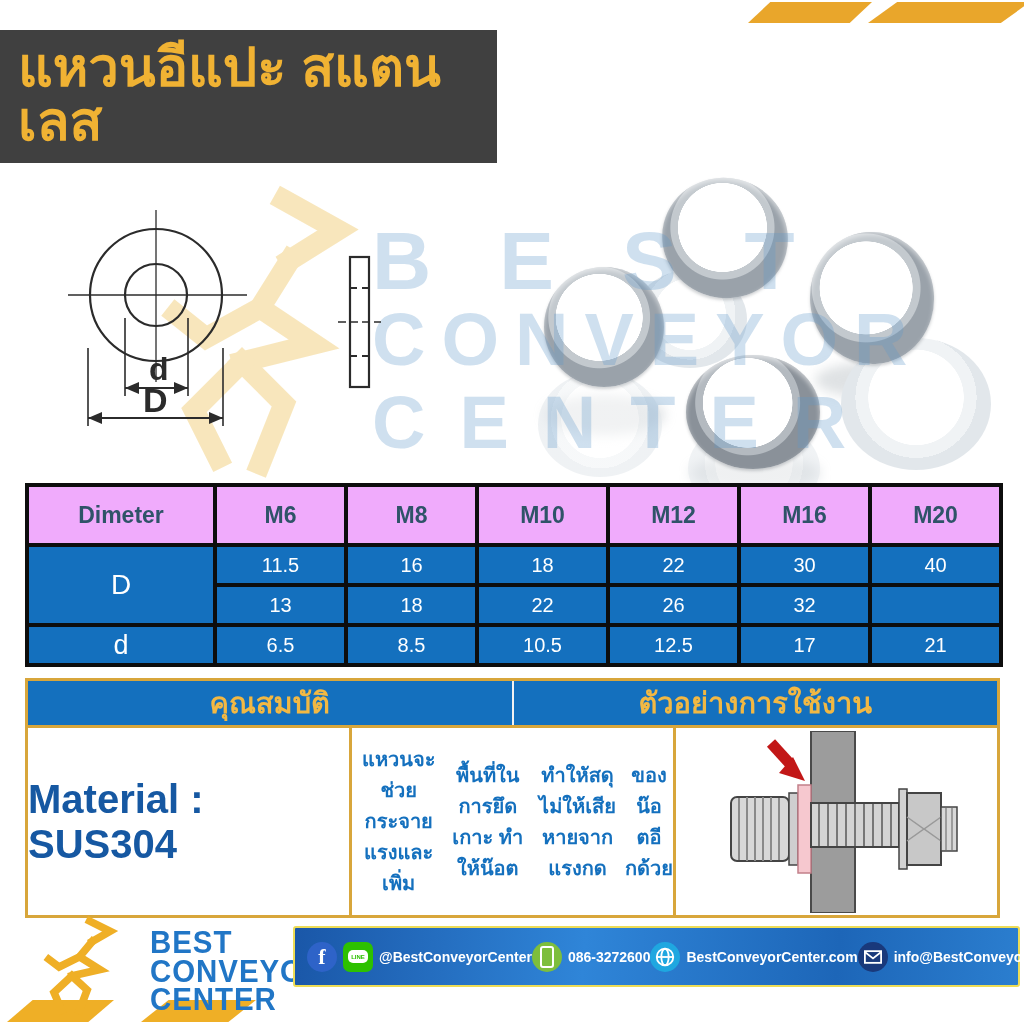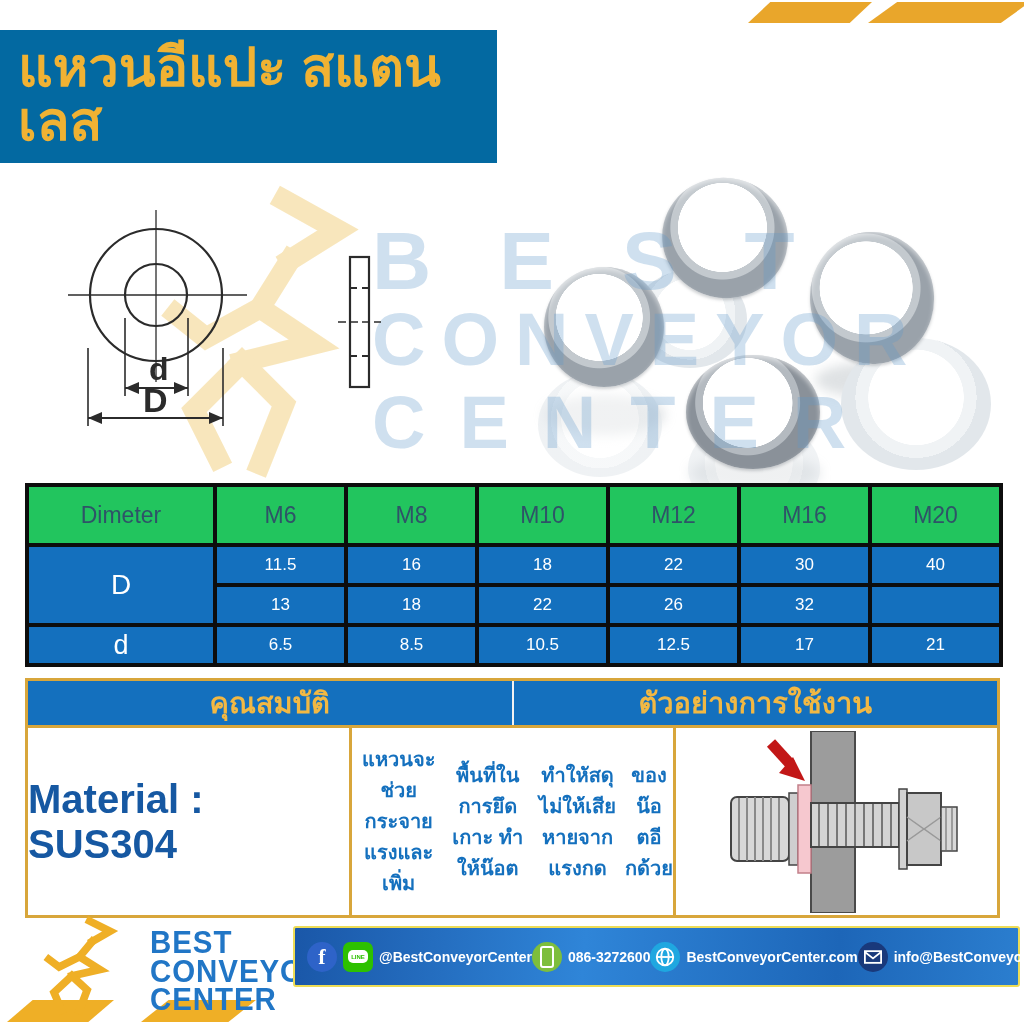--- a/index.html
+++ b/index.html
@@ -7,21 +7,21 @@
          font-family:"Liberation Sans",sans-serif;}
   .abs{position:absolute;}
 
   
   .stripe{position:absolute;background:#E9A62B;height:21px;top:2px;
           clip-path:polygon(18% 0,100% 0,82% 100%,0 100%);}
   .bstripe{position:absolute;background:#EFAF26;height:22px;top:1000px;
           clip-path:polygon(24% 0,100% 0,76% 100%,0 100%);}
 
   
-  .title-band{position:absolute;left:0;top:30px;width:497px;height:133px;background:#0369a1;
+  .title-band{position:absolute;left:0;top:30px;width:497px;height:133px;background:#404040;
               display:flex;align-items:center;}
   .title-band h1{margin:0 0 6px 18px;font-size:54px;font-weight:bold;color:#F0B233;line-height:1;}
 
   
   .wm{position:absolute;font-weight:bold;color:rgba(96,152,203,0.30);white-space:nowrap;z-index:4;line-height:1;}
   .wm-goat{position:absolute;z-index:1;opacity:.55;}
 
   
   .washer{position:absolute;border-radius:50%;z-index:2;
      background:radial-gradient(circle at 46% 42%, #ffffff 0 45.5%, #c3c9ce 46% 53%, #9aa2aa 54% 89%, #80888f 90% 100%);
@@ -30,22 +30,22 @@
   .ghost{position:absolute;border-radius:50%;z-index:1;
      background:radial-gradient(circle at 50% 45%, #ffffff 0 45.5%, #f0f3f5 46% 58%, #e2e7eb 58% 100%);}
   .refl{position:absolute;border-radius:50%;background:rgba(150,158,166,.30);filter:blur(6px);z-index:0;}
 
   
   #techdraw{position:absolute;left:40px;top:190px;z-index:5;}
 
   
   .spec-table{position:absolute;left:25px;top:483px;border-collapse:collapse;z-index:6;}
   .spec-table th,.spec-table td{border:4px solid #0d0d0d;text-align:center;vertical-align:middle;padding:0;}
-  .spec-table th{background:#22c55e;color:#2F5368;font-size:23px;font-weight:normal;height:56px;}
-  .spec-table td{background:#1470BE;color:#ffffff;font-size:17px;height:36px;}
+  .spec-table th{background:#f0abfc;color:#2F5368;font-size:23px;font-weight:bold;height:56px;}
+  .spec-table td{background:#1470BE;color:#ffffff;font-size:20px;height:36px;}
   .c0{width:184px;} .cm{width:127px;}
 
   
   .info-head{position:absolute;left:25px;top:678px;width:975px;height:50px;background:#1470BE;
              border:3px solid #D8A63B;box-sizing:border-box;display:flex;z-index:6;}
   .info-head .cell{flex:1;display:flex;align-items:center;justify-content:center;
              color:#F2B843;font-size:29px;font-weight:bold;}
   .info-head .cell + .cell{border-left:2px solid #f2f2f2;}
   .info-body{position:absolute;left:25px;top:728px;width:975px;height:190px;background:#fff;
              border:3px solid #D8A63B;border-top:none;box-sizing:border-box;display:flex;z-index:6;}

